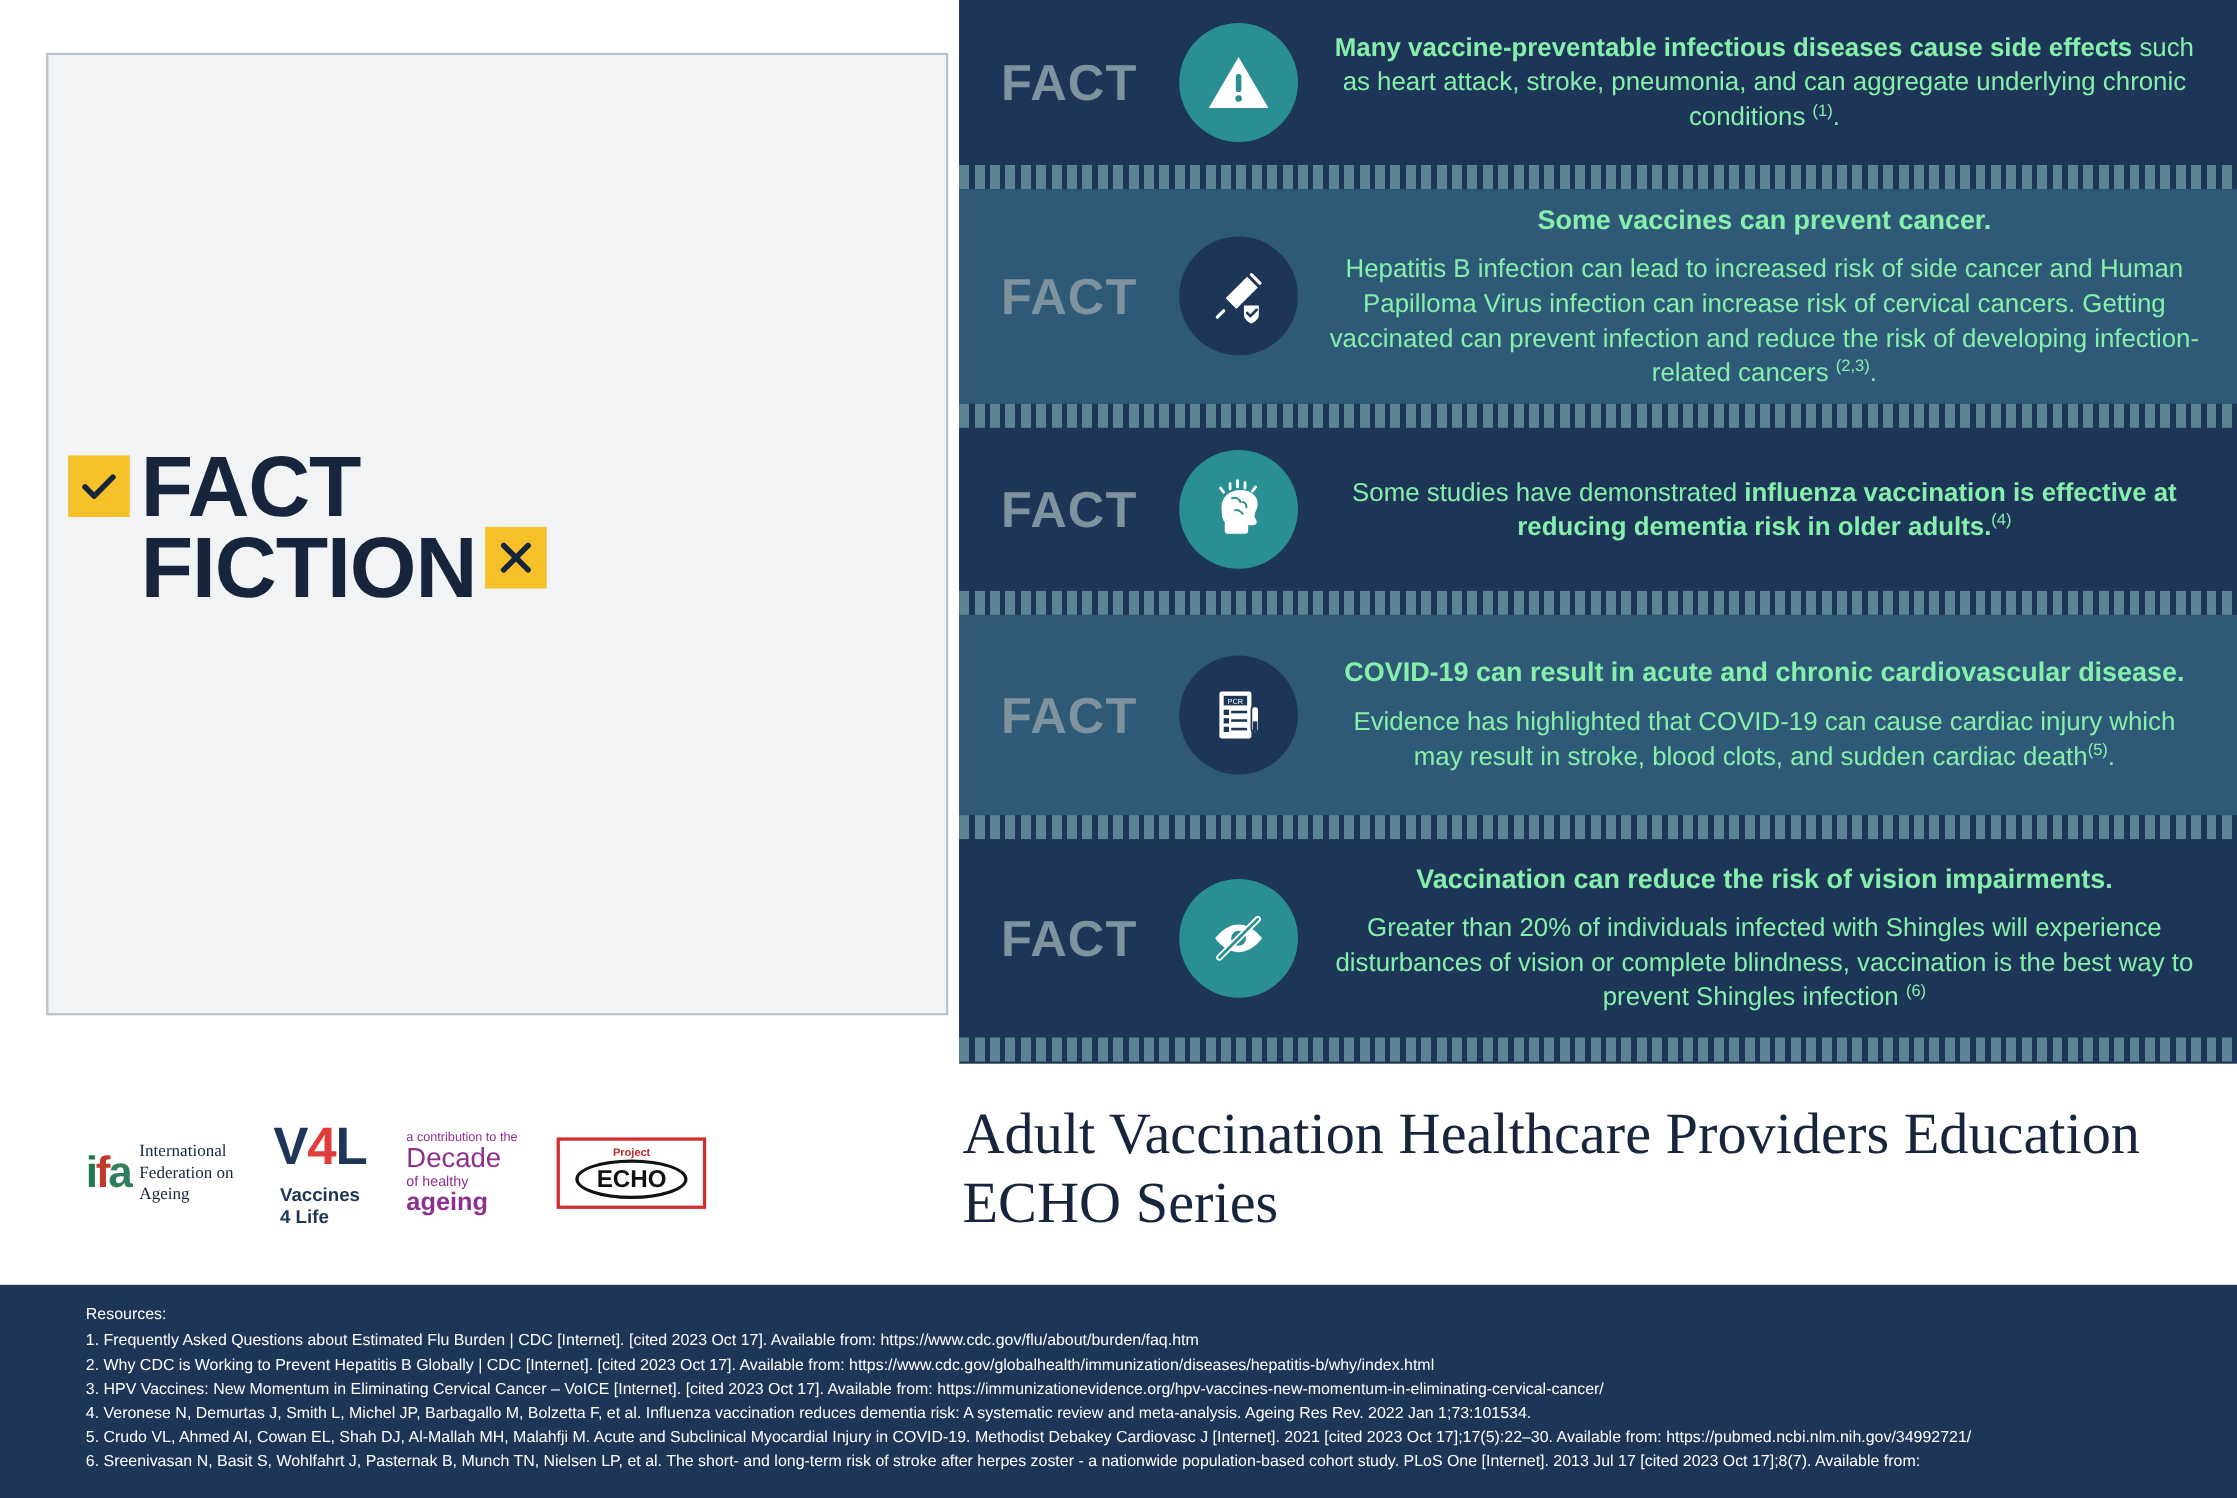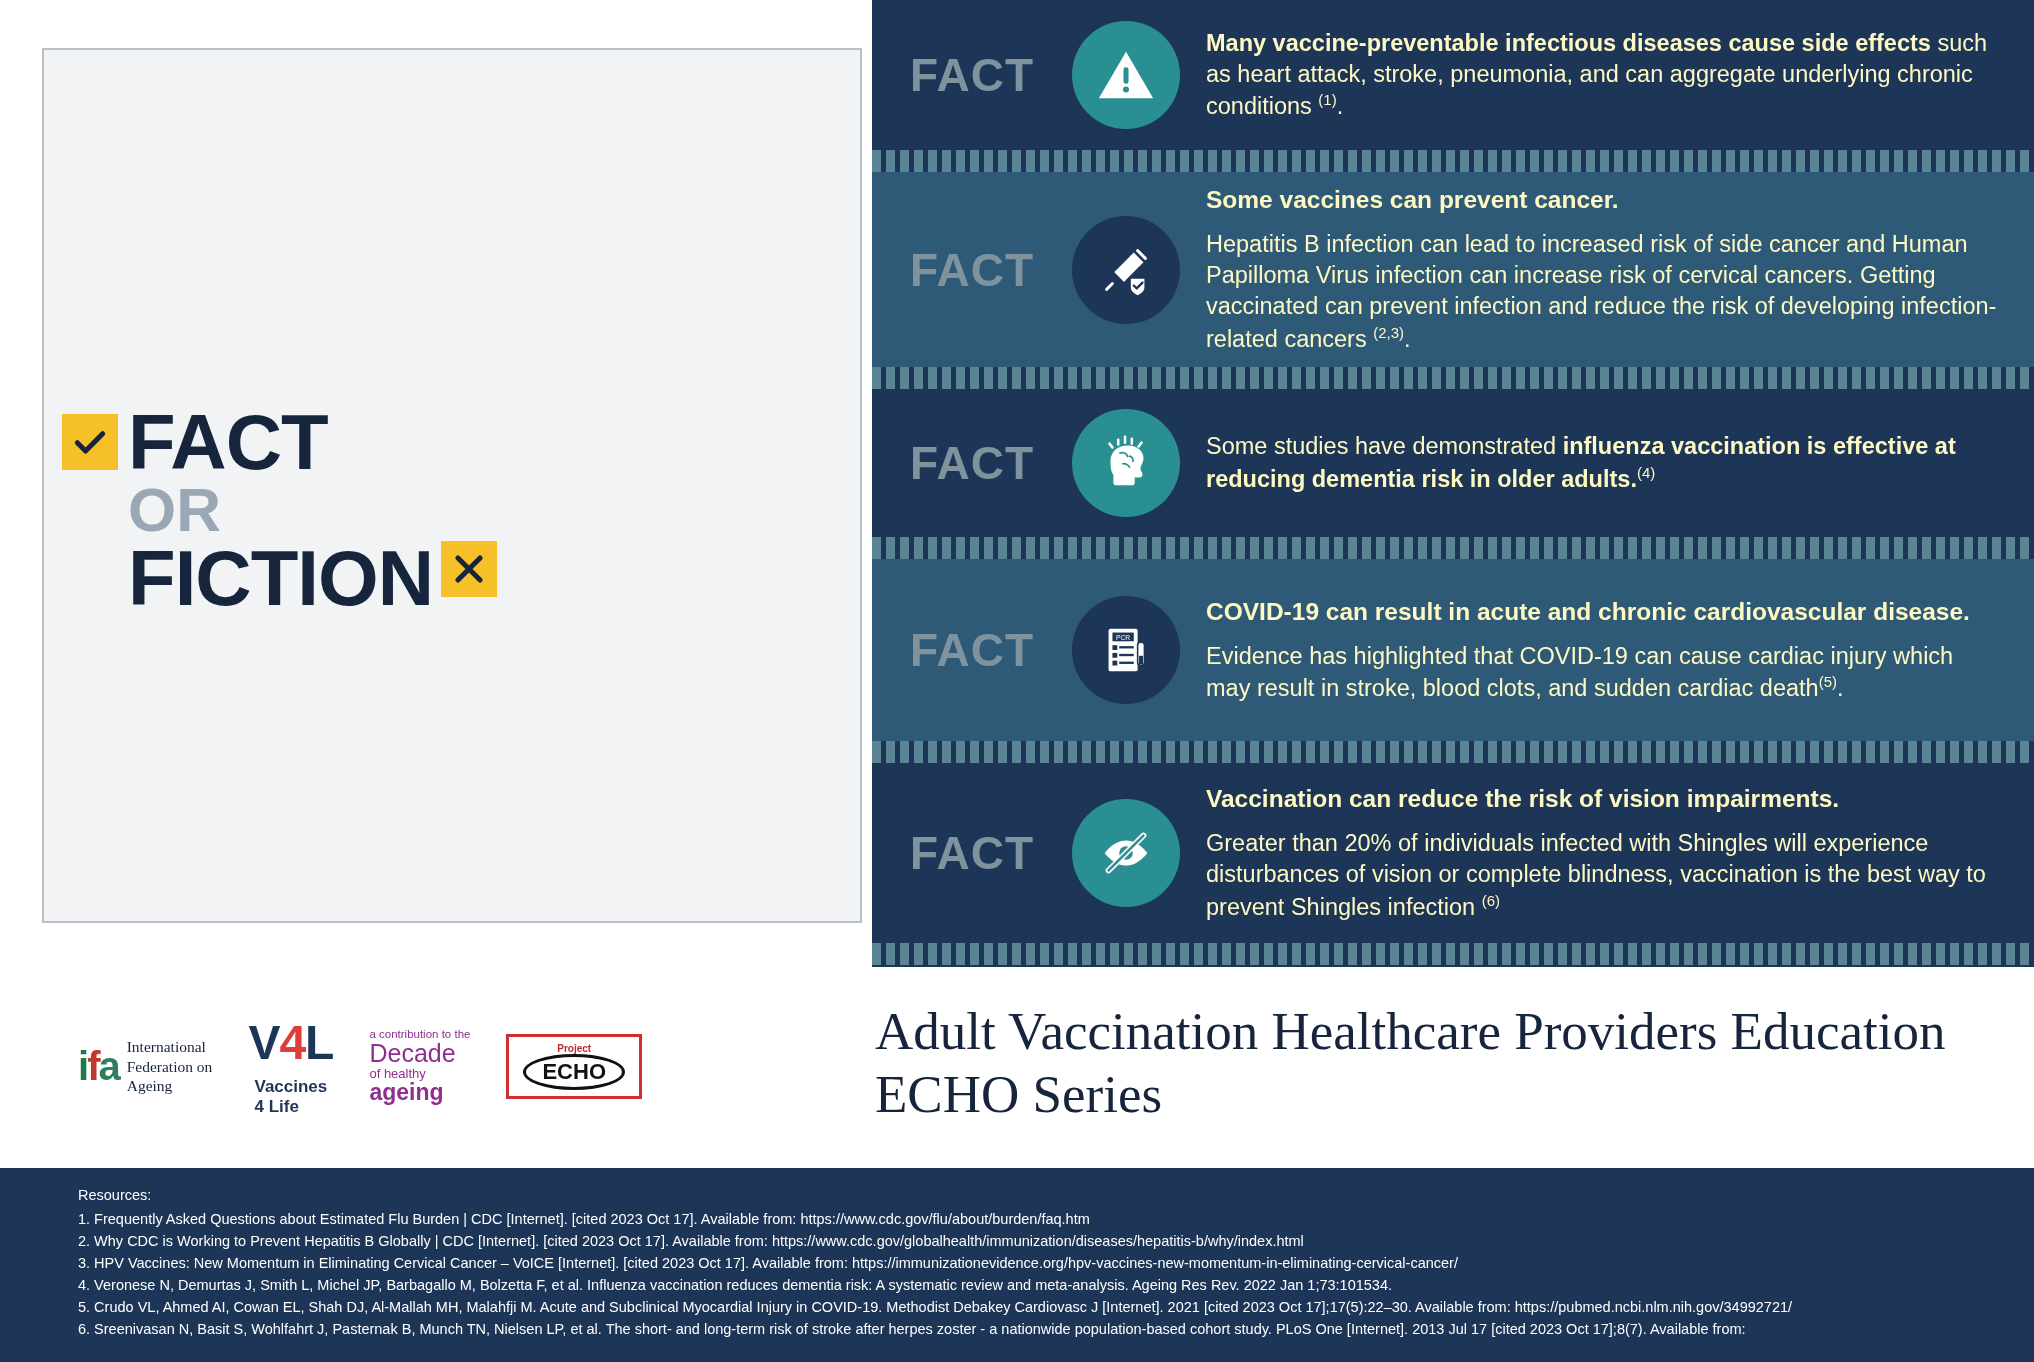--- a/index.html
+++ b/index.html
@@ -97,22 +97,23 @@
     background: #2a8f93;
     display: flex; align-items: center; justify-content: center;
     margin-right: 26px;
   }
   .icon-circle.dark { background: #1d3557; }
   .icon-circle svg { width: 62px; height: 62px; }
   .row-text {
     flex: 1 1 auto;
     font-size: 23.5px;
     line-height: 1.33;
-    color: #fef9c3;
+    color: #86efac;
     padding-right: 6px;
+    text-align: center;
   }
   .row-text .lead { font-weight: 700; }
   .row-text .hl { font-weight: 700; }
   .row-head {
     font-weight: 700;
     font-size: 24.5px;
     margin-bottom: 12px;
     display: block;
   }
   .sup { font-size: 15px; vertical-align: super; }
@@ -203,21 +204,20 @@
   <div class="left-panel">
     <div class="title-block">
       <div class="fact-line">
         <span class="checkbox">
           <svg viewBox="0 0 24 24" aria-hidden="true">
               <path d="M4 12.5l5.2 5.2L20 6.8" fill="none" stroke="#16253c" stroke-width="3.2" stroke-linecap="round" stroke-linejoin="round"></path>
             </svg>
         </span>
         <span class="big-fact">FACT</span>
       </div>
-      <div class="or-word">OR</div>
       <div class="fiction-line">
         <span class="big-fiction">FICTION</span>
         <span class="xbox">
           <svg viewBox="0 0 24 24" aria-hidden="true">
               <path d="M5 5l14 14M19 5L5 19" fill="none" stroke="#16253c" stroke-width="3.2" stroke-linecap="round"></path>
             </svg>
         </span>
       </div>
     </div>
   </div>

